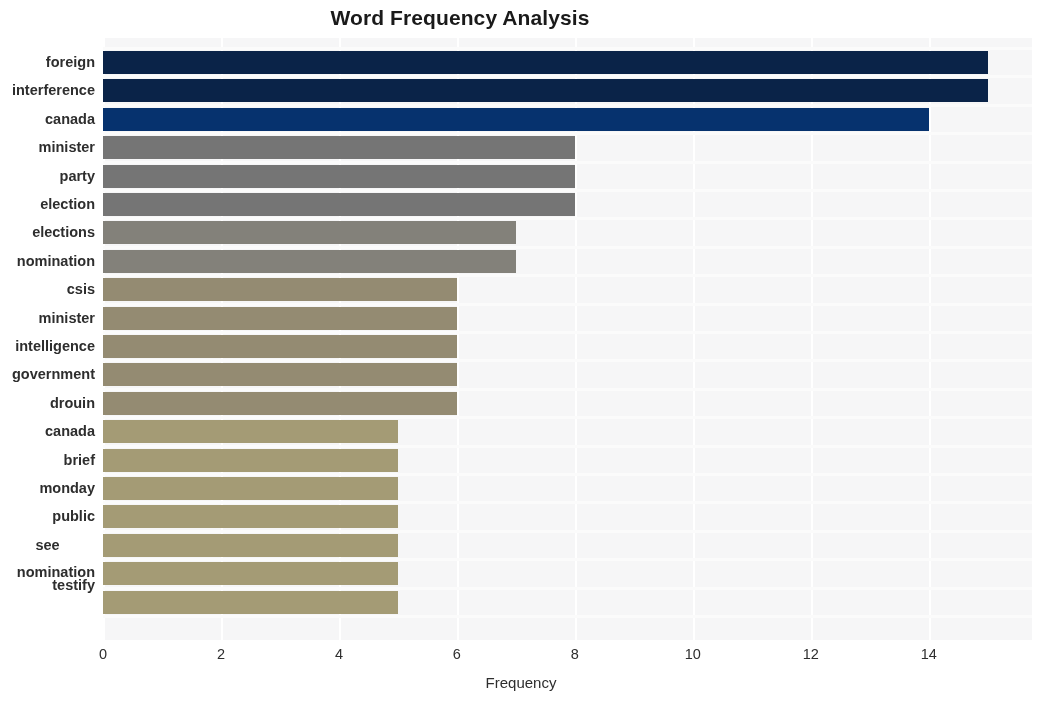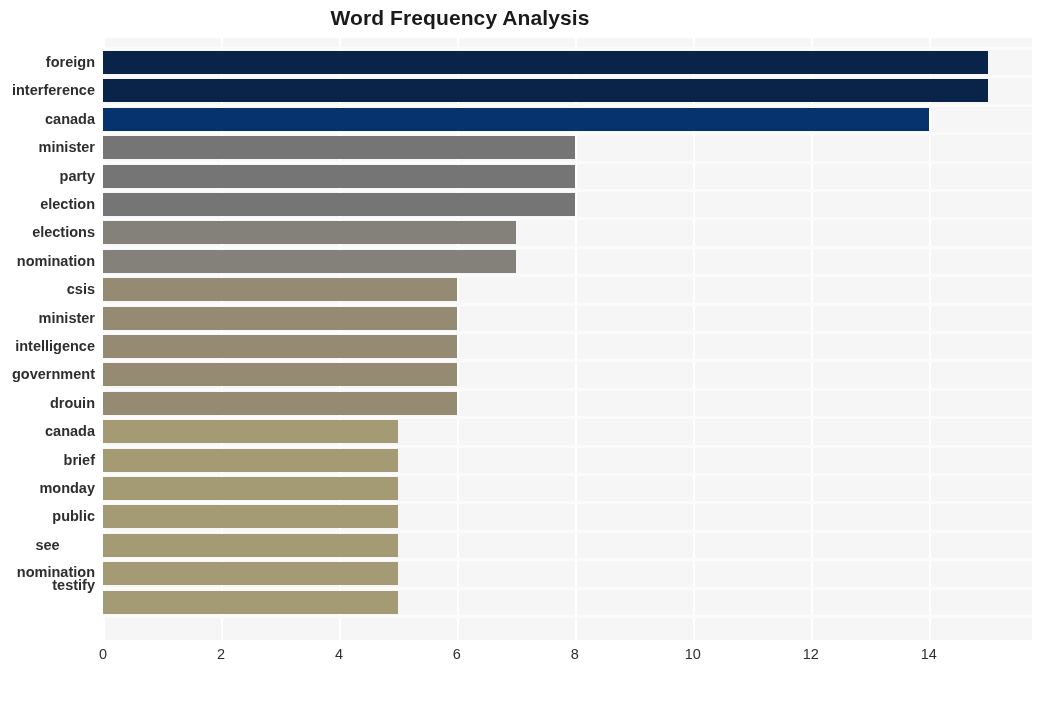--- a/index.html
+++ b/index.html
@@ -190,14 +190,15 @@
       <div class="xtick" style="left: 103px;">0</div>
       <div class="xtick" style="left: 220.968px;">2</div>
       <div class="xtick" style="left: 338.937px;">4</div>
       <div class="xtick" style="left: 456.905px;">6</div>
       <div class="xtick" style="left: 574.873px;">8</div>
       <div class="xtick" style="left: 692.841px;">10</div>
       <div class="xtick" style="left: 810.81px;">12</div>
       <div class="xtick" style="left: 928.778px;">14</div>
     </div>
 
+  <div id="xaxis-label">Frequency</div>
 
 </div>
 
 </body></html>

